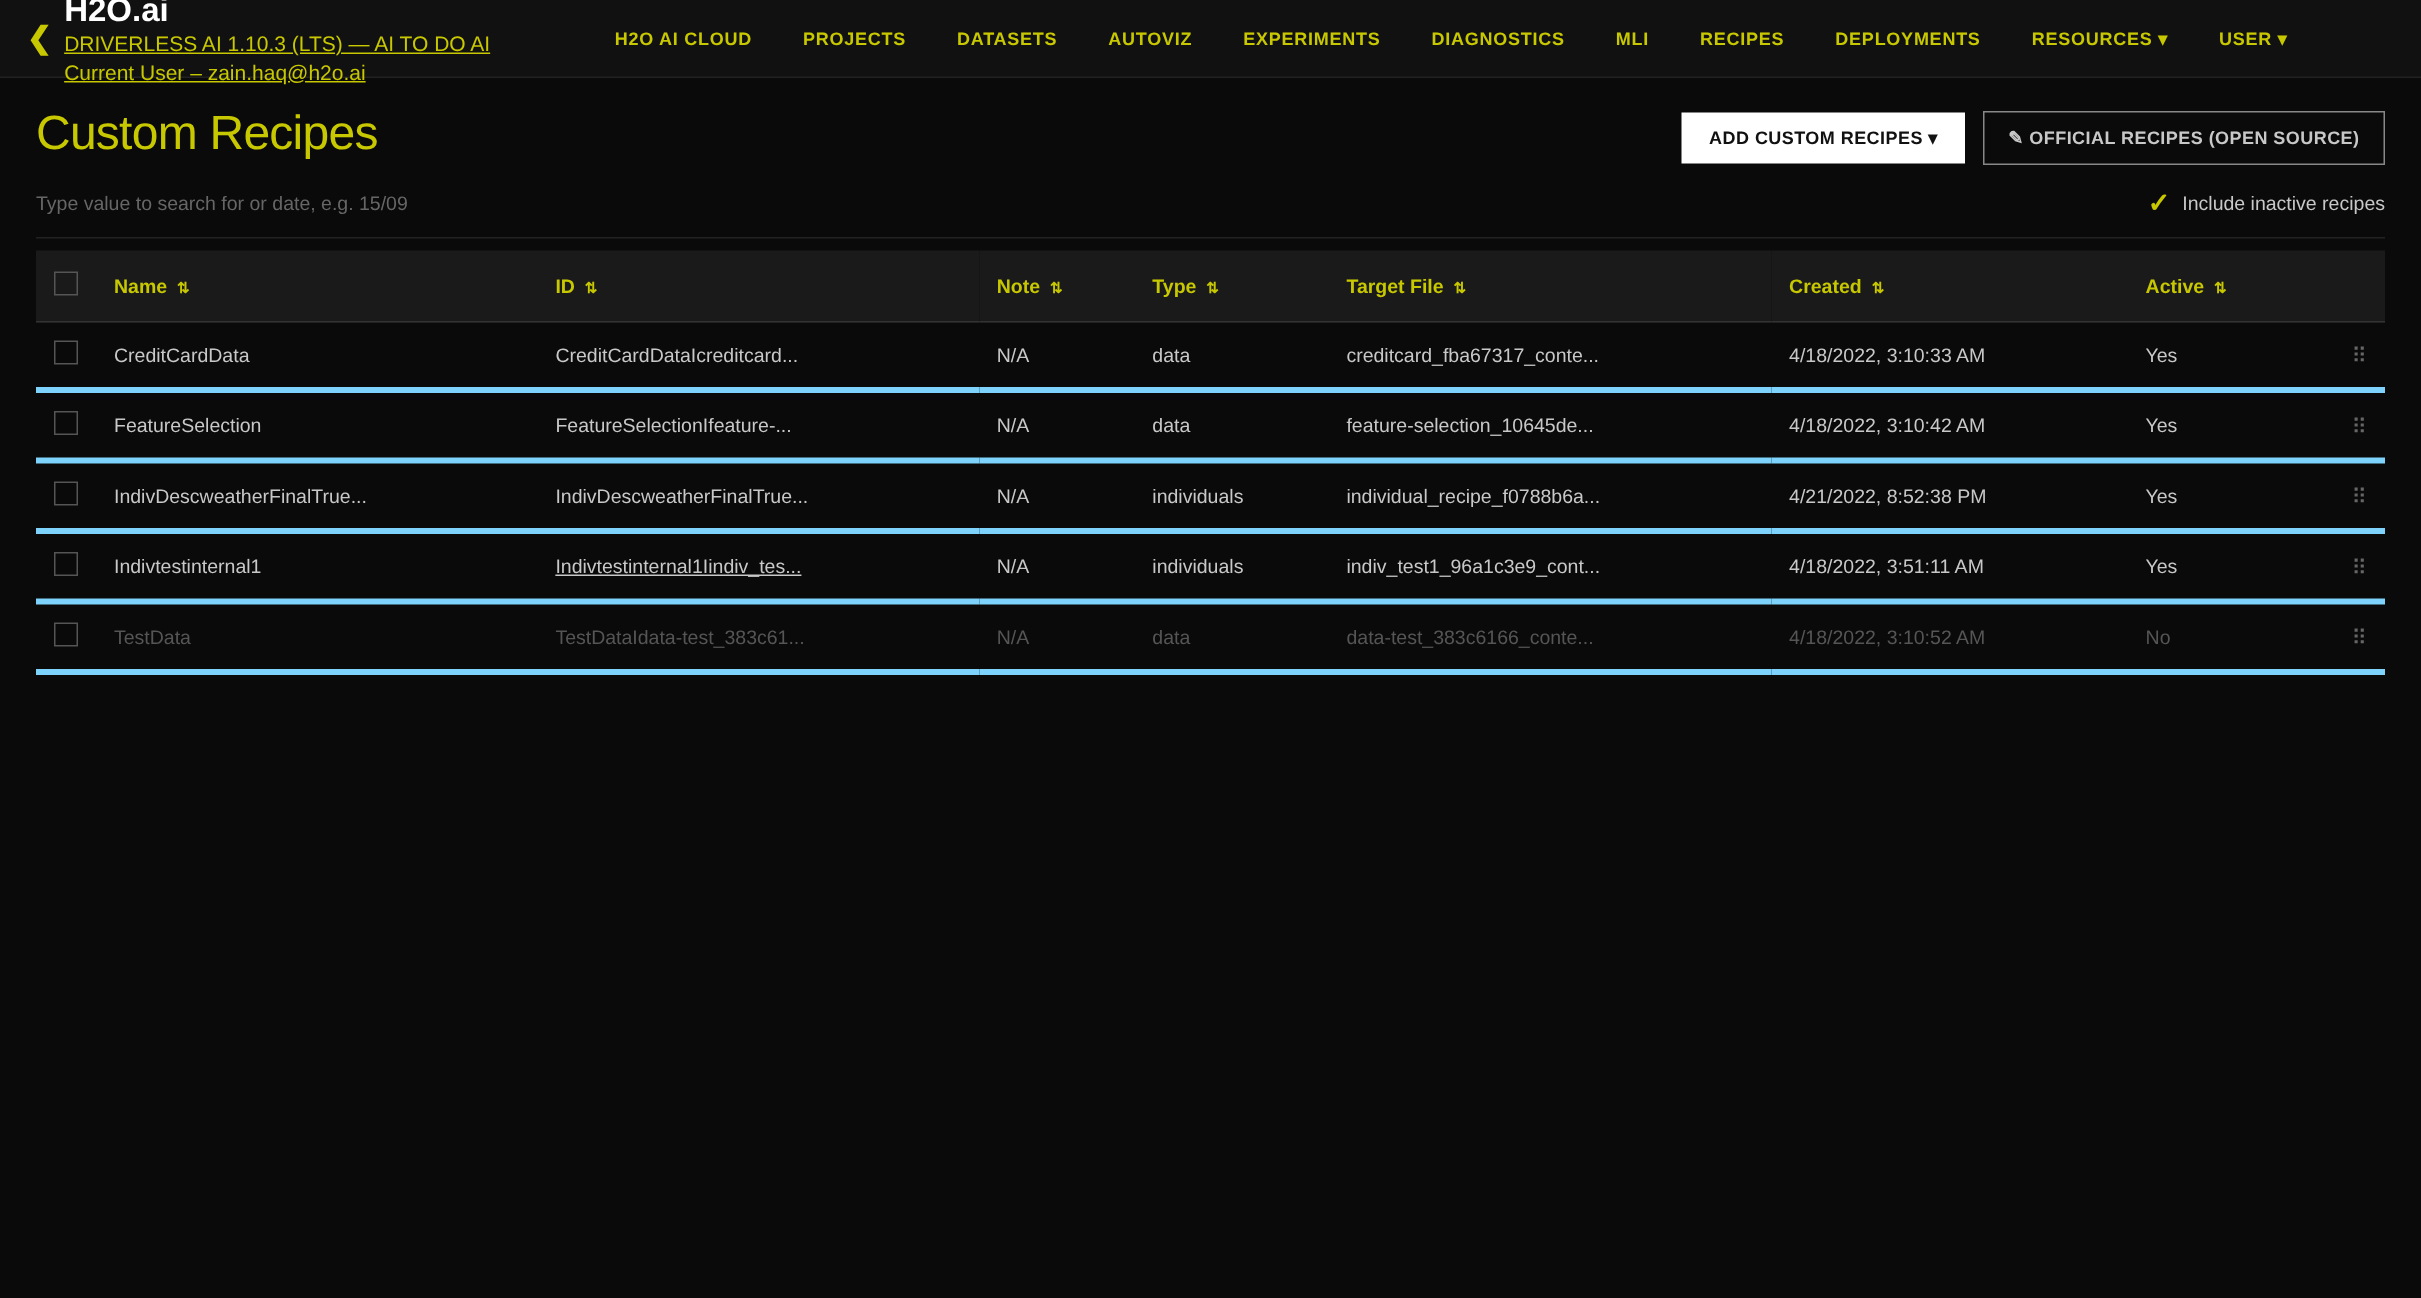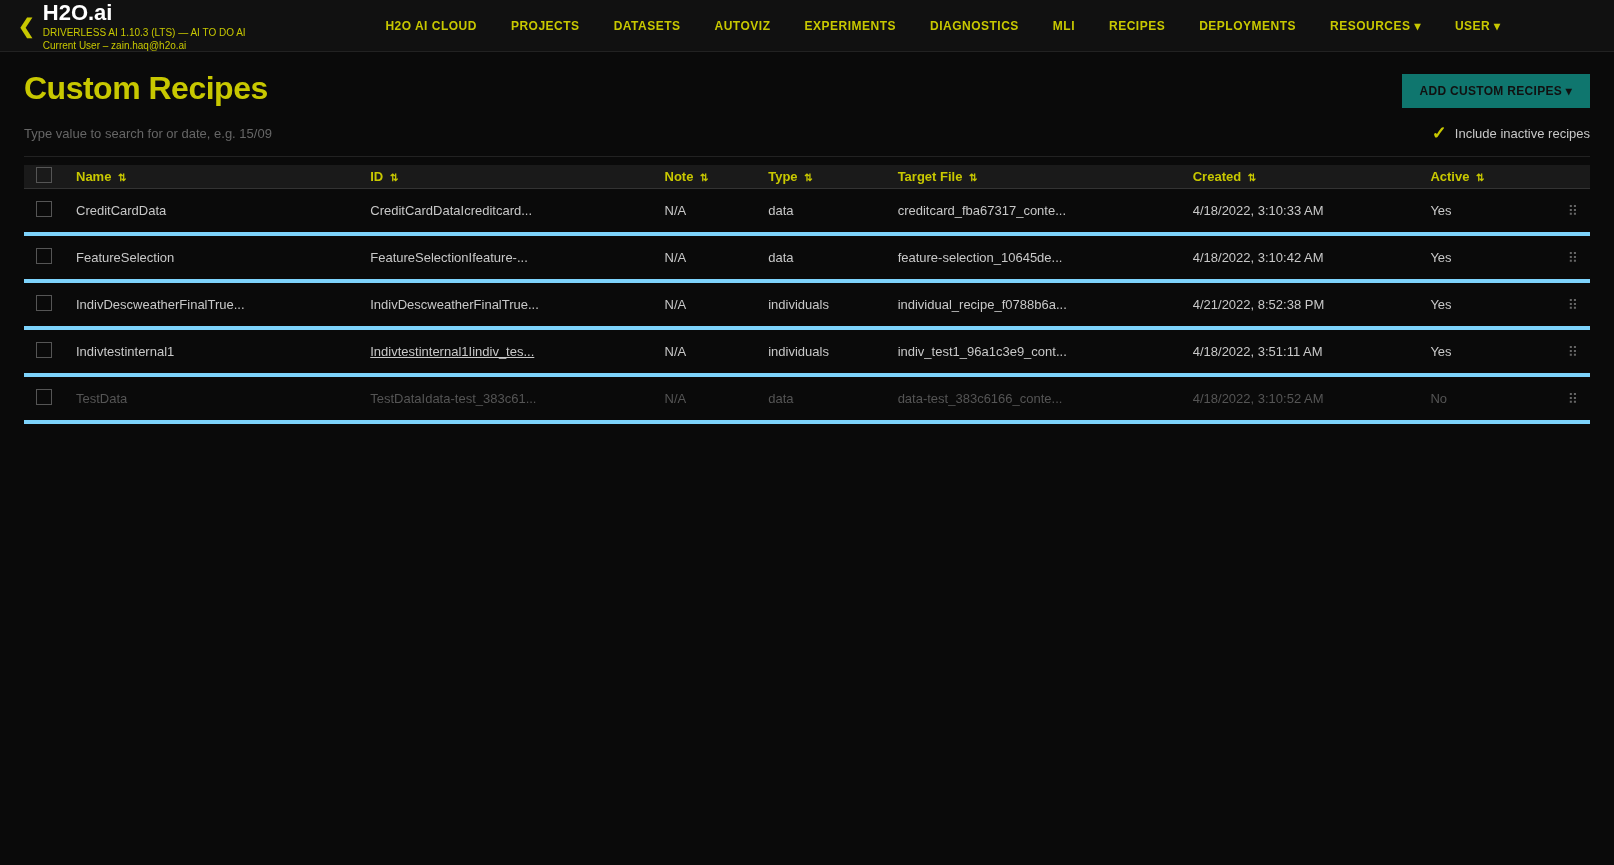--- a/index.html
+++ b/index.html
@@ -30,23 +30,24 @@
       color: #c8c800;
       font-size: 20px;
       font-weight: bold;
     }
     .logo-text {
       color: #fff;
       font-size: 22px;
       font-weight: bold;
     }
     .logo-sub {
-      font-size: 10px;
+      font-size: 14px;
       color: #c8c800;
       line-height: 1.3;
+      text-decoration: underline;
     }
     .nav-links {
       display: flex;
       gap: 22px;
       flex: 1;
       justify-content: center;
     }
     .nav-link {
       color: #c8c800;
       font-size: 12px;
@@ -59,32 +60,32 @@
 
     
     .page-header {
       padding: 18px 24px 10px 24px;
       display: flex;
       align-items: flex-start;
       justify-content: space-between;
     }
     .page-title {
       font-size: 32px;
-      font-weight: bold;
+      font-weight: normal;
       color: #c8c800;
       letter-spacing: -0.5px;
     }
     .header-actions {
       display: flex;
       gap: 12px;
       align-items: center;
       margin-top: 4px;
     }
     .btn-yellow {
-      background: #0f766e;
+      background: #ffffff;
       color: #111;
       font-size: 12px;
       font-weight: 700;
       padding: 10px 18px;
       border: none;
       cursor: pointer;
       letter-spacing: 0.3px;
       display: flex;
       align-items: center;
       gap: 6px;
@@ -141,21 +142,21 @@
     }
     table {
       width: 100%;
       border-collapse: collapse;
     }
     thead tr {
       background: #1a1a1a;
       border-bottom: 1px solid #333;
     }
     thead th {
-      padding: 2px 12px;
+      padding: 14px 12px;
       text-align: left;
       font-size: 13px;
       font-weight: 600;
       color: #c8c800;
       white-space: nowrap;
     }
     thead th.col-check {
       width: 40px;
       text-align: center;
     }
@@ -238,20 +239,21 @@
     <a class="nav-link">DEPLOYMENTS</a>
     <a class="nav-link">RESOURCES ▾</a>
     <a class="nav-link">USER ▾</a>
   </div>
 </nav>
 
 <div class="page-header">
   <h1 class="page-title">Custom Recipes</h1>
   <div class="header-actions">
     <button class="btn-yellow">ADD CUSTOM RECIPES ▾</button>
+    <button class="btn-outline">✎ OFFICIAL RECIPES (OPEN SOURCE)</button>
   </div>
 </div>
 
 <div class="search-area">
   <input class="search-input" type="text" placeholder="Type value to search for or date, e.g. 15/09" style="">
   <div class="include-inactive">
     <span class="checkmark-icon">✓</span>
     <span class="include-label">Include inactive recipes</span>
   </div>
 </div>

